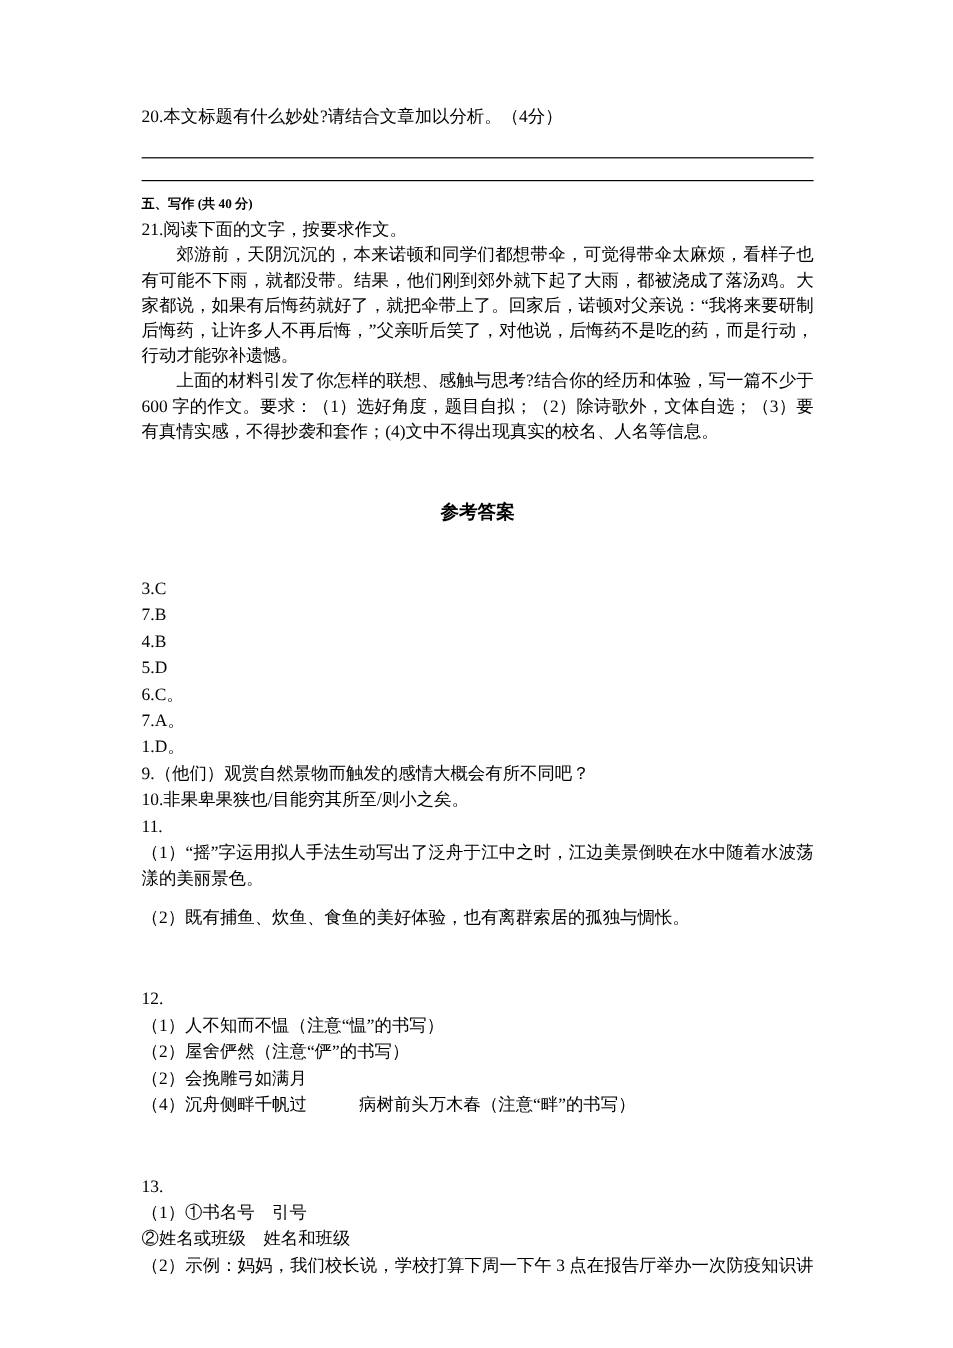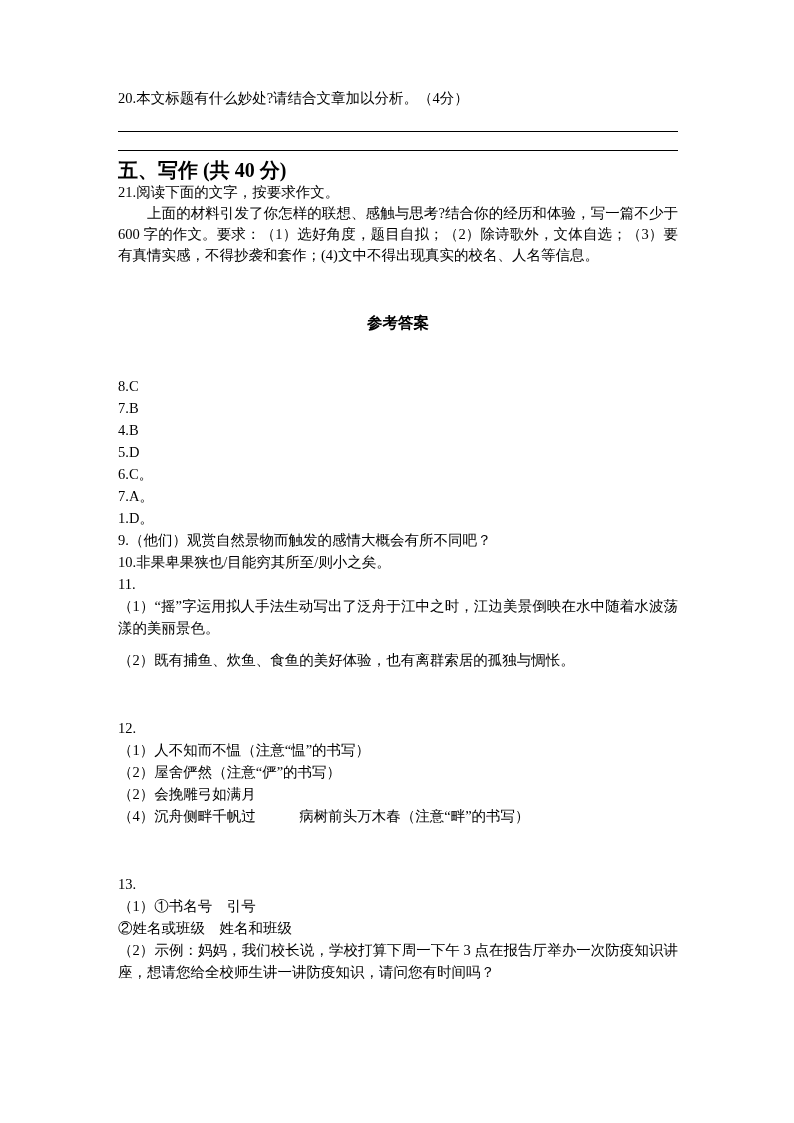--- a/index.html
+++ b/index.html
@@ -35,21 +35,21 @@
     border-bottom: 1px solid #000;
     height: 0;
     margin-bottom: 18px;
     width: 100%;
   }
   .answer-blank.second {
     margin-bottom: 8px;
   }
   .section-heading {
     font-weight: bold;
-    font-size: 20px;
+    font-size: 11px;
     line-height: 22px;
   }
   .q21-lead {
     line-height: 22px;
   }
   .para {
     text-indent: 2em;
     text-align: justify;
     white-space: pre-wrap;
   }
@@ -80,26 +80,27 @@
 
     <div class="line q20">20.本文标题有什么妙处?请结合文章加以分析。（4分）</div>
 
     <div class="answer-blank"></div>
     <div class="answer-blank second"></div>
 
     <div class="section-heading">五、写作 (共 40 分)</div>
 
     <div class="q21-lead">21.阅读下面的文字，按要求作文。</div>
 
+    <div class="para">郊游前，天阴沉沉的，本来诺顿和同学们都想带伞，可觉得带伞太麻烦，看样子也有可能不下雨，就都没带。结果，他们刚到郊外就下起了大雨，都被浇成了落汤鸡。大家都说，如果有后悔药就好了，就把伞带上了。回家后，诺顿对父亲说：“我将来要研制后悔药，让许多人不再后悔，”父亲听后笑了，对他说，后悔药不是吃的药，而是行动，行动才能弥补遗憾。</div>
 
     <div class="para">上面的材料引发了你怎样的联想、感触与思考?结合你的经历和体验，写一篇不少于600 字的作文。要求：（1）选好角度，题目自拟；（2）除诗歌外，文体自选；（3）要有真情实感，不得抄袭和套作；(4)文中不得出现真实的校名、人名等信息。</div>
 
     <div class="answer-key-title">参考答案</div>
 
-    <div class="ans-line">8.C</div>
+    <div class="ans-line">3.C</div>
     <div class="ans-line">7.B</div>
     <div class="ans-line">4.B</div>
     <div class="ans-line">5.D</div>
     <div class="ans-line">6.C。</div>
     <div class="ans-line">7.A。</div>
     <div class="ans-line">1.D。</div>
     <div class="ans-line">9.（他们）观赏自然景物而触发的感情大概会有所不同吧？</div>
     <div class="ans-line">10.非果卑果狭也/目能穷其所至/则小之矣。</div>
     <div class="ans-line">11.</div>
     <div class="ans-line">（1）“摇”字运用拟人手法生动写出了泛舟于江中之时，江边美景倒映在水中随着水波荡漾的美丽景色。</div>

